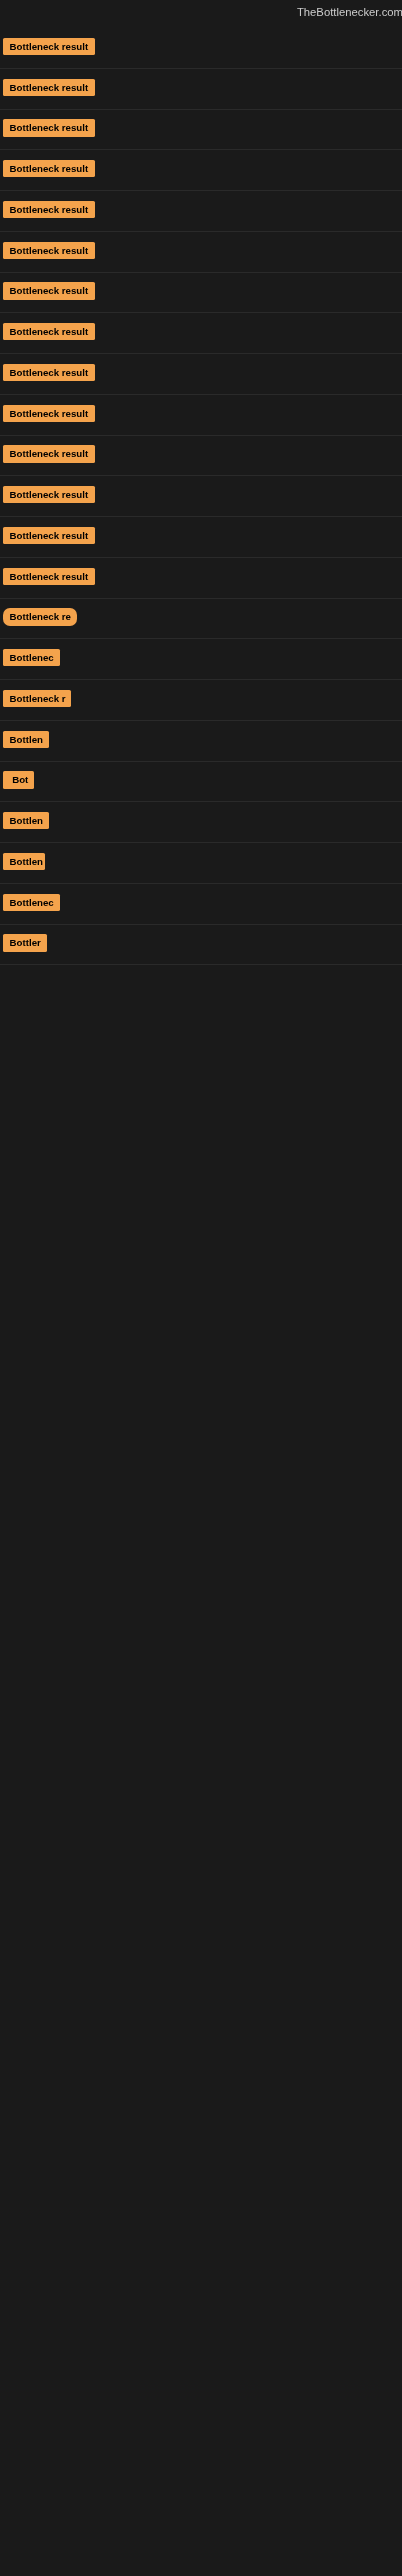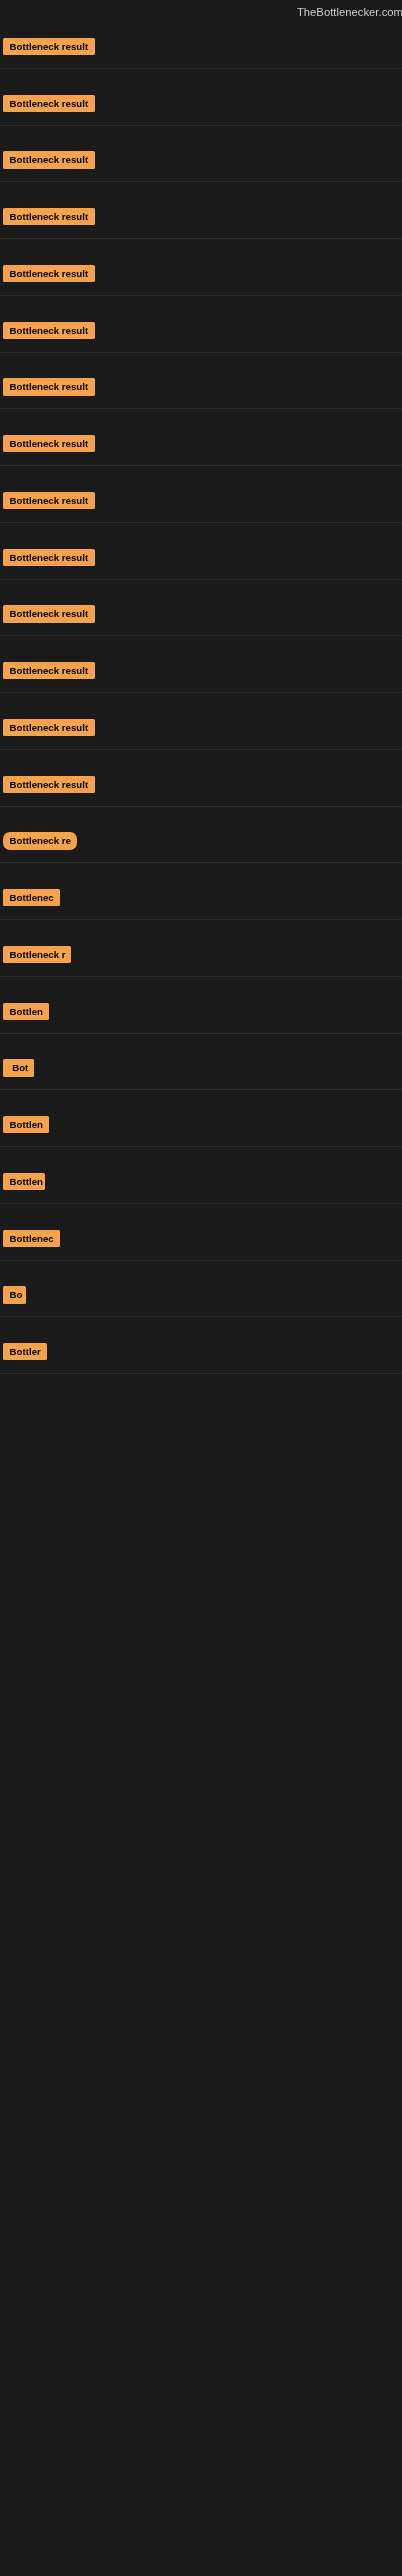--- a/index.html
+++ b/index.html
@@ -30,21 +30,21 @@
       color: #000;
       font-size: 9.7px;
       font-weight: bold;
       padding: 3.2px 6.4px;
       border-radius: 1.6px;
       white-space: nowrap;
       overflow: hidden;
     }
 
     .row-block {
-      margin-bottom: 16px;
+      margin-bottom: 0;
       padding: 9.7px 3.2px;
       border-bottom: 0.8px solid #2a2a2a;
     }
   </style>
 </head>
 <body>
 
 <div class="site-header">
   <span>TheBottlenecker.com</span>
 </div>
@@ -65,16 +65,15 @@
     <div class="row-block"><span class="bottleneck-badge" style="max-width: 97px;">Bottleneck result</span></div>
     <div class="row-block"><span class="bottleneck-badge" style="max-width: 97px;">Bottleneck result</span></div>
     <div class="row-block"><span class="bottleneck-badge" style="max-width: 77px; border-radius: 7px;">Bottleneck re</span></div>
     <div class="row-block"><span class="bottleneck-badge" style="max-width: 61px;">Bottlenec</span></div>
     <div class="row-block"><span class="bottleneck-badge" style="max-width: 68px;">Bottleneck r</span></div>
     <div class="row-block"><span class="bottleneck-badge" style="max-width: 50px;">Bottlen</span></div>
     <div class="row-block"><span class="bottleneck-badge" style="max-width: 31px; padding-left: 9px;">Bot</span></div>
     <div class="row-block"><span class="bottleneck-badge" style="max-width: 50px;">Bottlen</span></div>
     <div class="row-block"><span class="bottleneck-badge" style="max-width: 42px;">Bottlen</span></div>
     <div class="row-block"><span class="bottleneck-badge" style="max-width: 60px;">Bottlenec</span></div>
-    <div class="row-block"><span class="bottleneck-badge" style="max-width: 22.5px;">Bo</span></div>
     <div class="row-block"><span class="bottleneck-badge" style="max-width: 45px;">Bottler</span></div>
   </div>
 
 
 </body></html>

